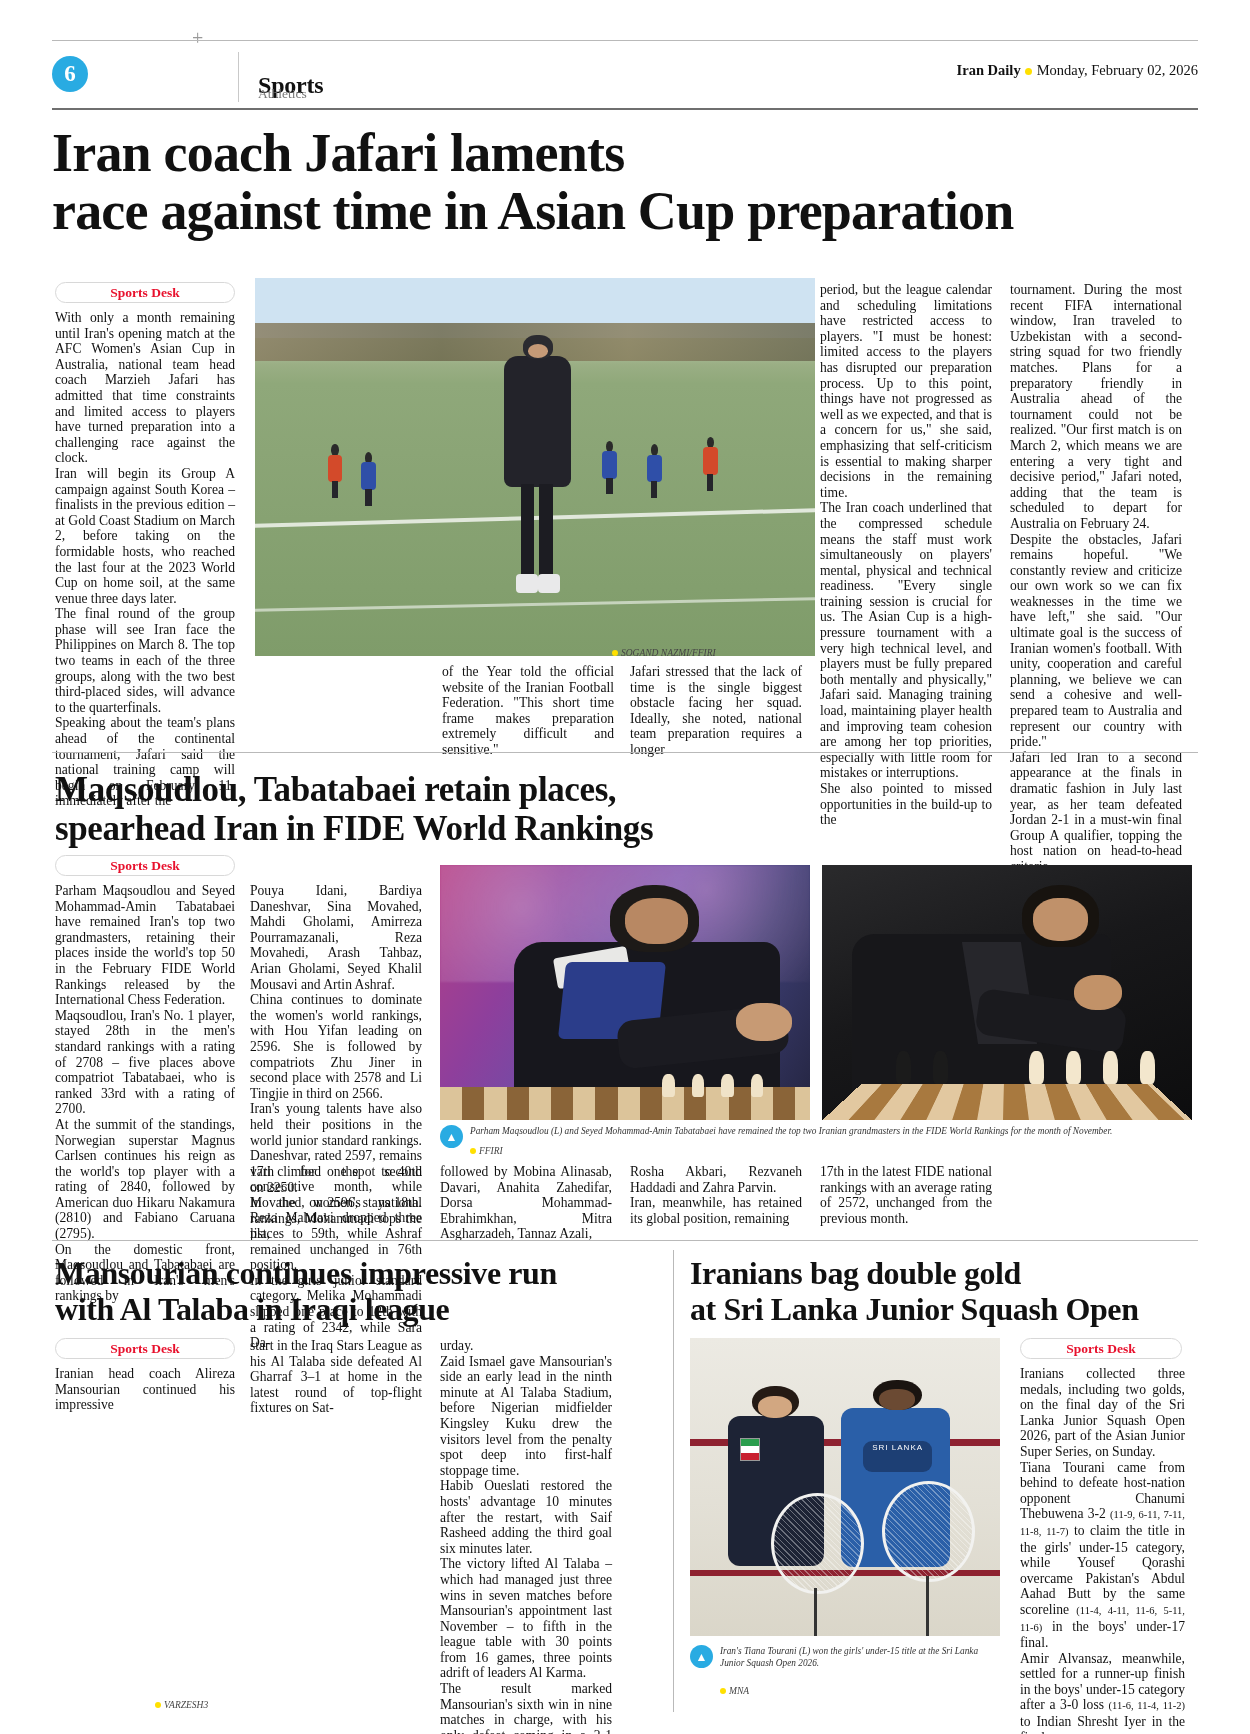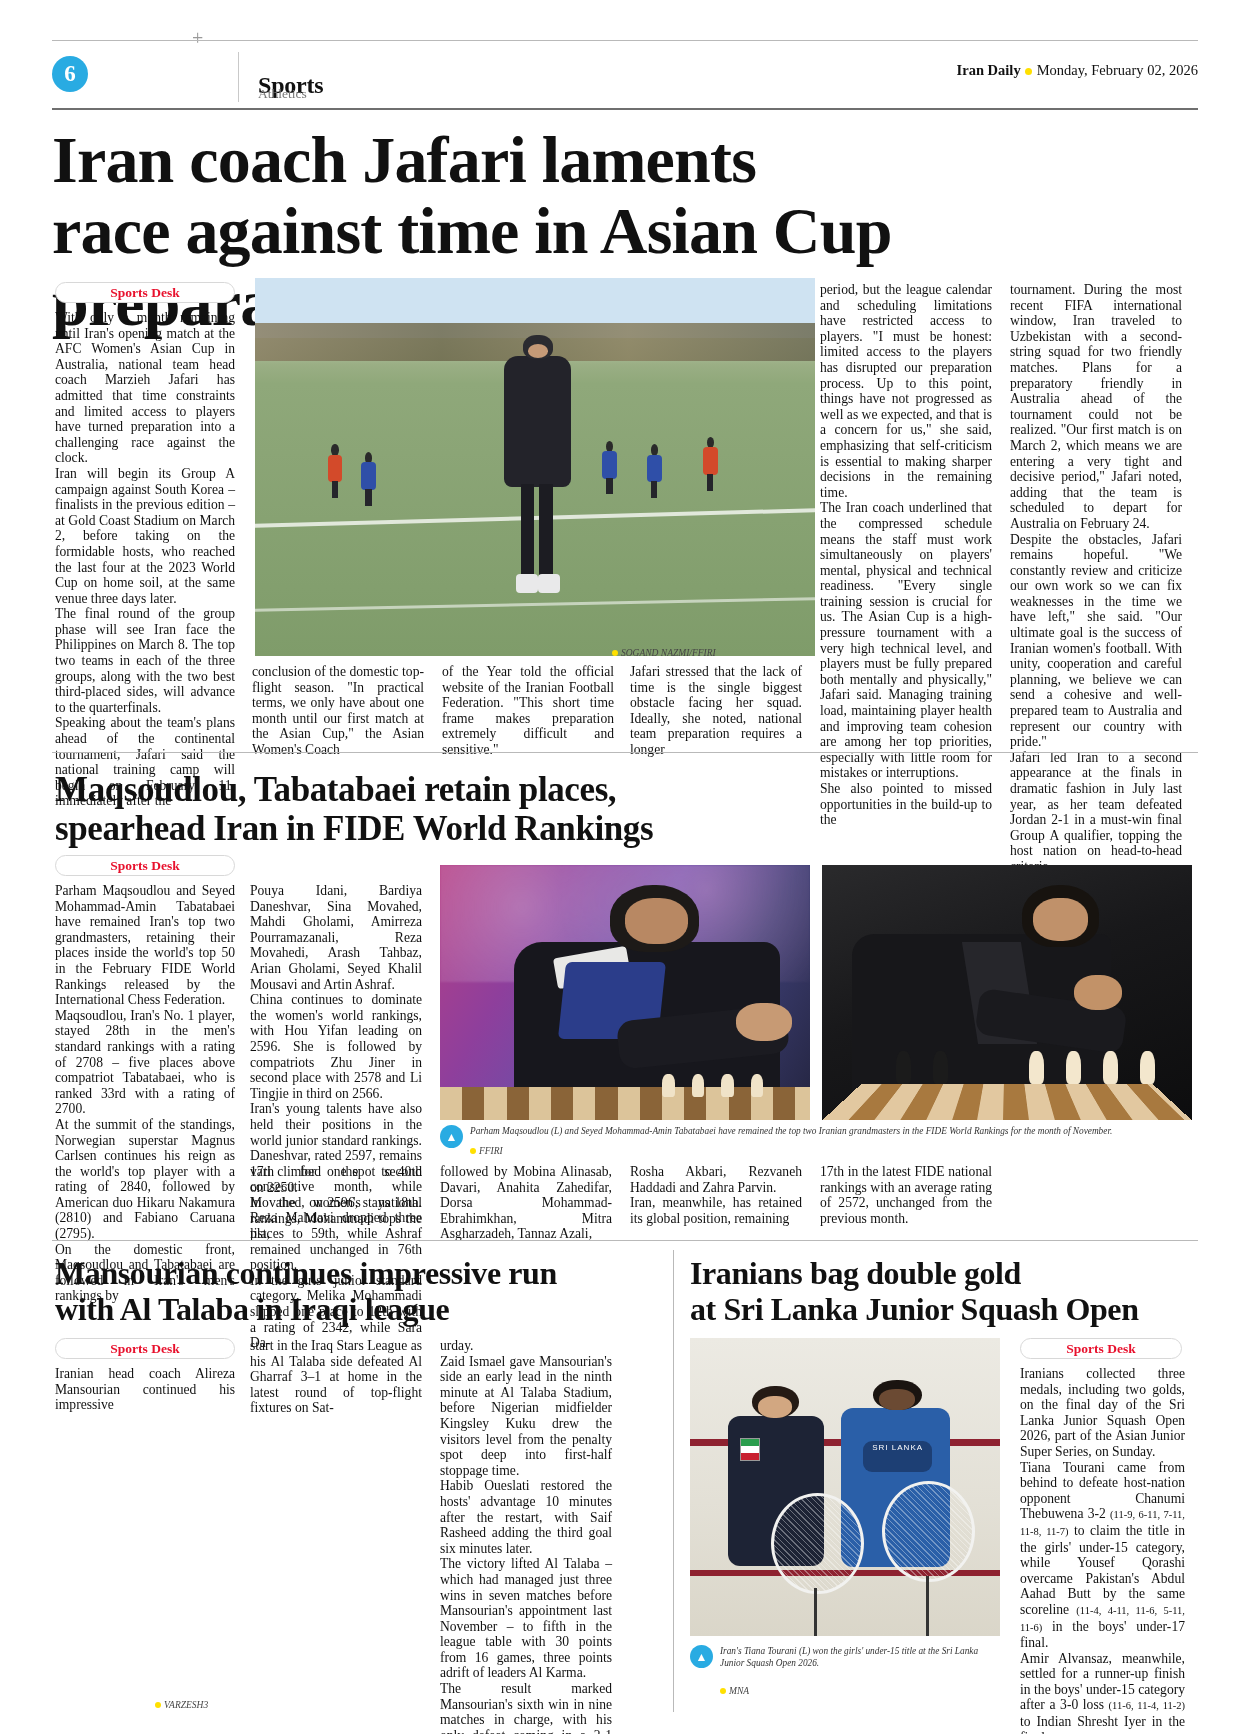--- a/index.html
+++ b/index.html
@@ -51,21 +51,21 @@
   .rule-top {
     position:absolute; left:52px; top:40px; width:1146px; height:1px; background:#b9b9b9;
   }
   .rule-under-mast {
     position:absolute; left:52px; top:108px; width:1146px; height:1.5px; background:#6f6f6f;
   }
 
   
   h1.main-head {
     position:absolute; left:52px; top:124px; width:1146px;
-    margin:0; font-size:66px; line-height:1.08; font-weight:bold;
+    margin:0; font-size:54px; line-height:1.08; font-weight:bold;
     letter-spacing:-0.8px;
     font-family:"Liberation Serif", serif;
   }
   h2.sub-head {
     margin:0; font-weight:bold; font-size:35px; line-height:1.12;
     letter-spacing:-0.4px;
   }
 
   
   .col {
@@ -258,23 +258,20 @@
       <div class="legL"></div>
         <div class="legR"></div>
       <div class="shoeL"></div>
         <div class="shoeR"></div>
     </div>
   </div>
   <div class="credit" style="left:612px; top:648px;">
     <span class="dot-yellow"></span><span>SOGAND NAZMI/FFIRI</span>
   </div>
 
-  <div class="col" style="left:252px; top:664px; width:172px;">
-    <p>conclusion of the domestic top-flight season. "In practical terms, we only have about one month until our first match at the Asian Cup," the Asian Women's Coach</p>
-  </div>
   <div class="col" style="left:442px; top:664px; width:172px;">
     <p>of the Year told the official website of the Iranian Football Federation. "This short time frame makes preparation extremely difficult and sensitive."</p>
   </div>
   <div class="col" style="left:630px; top:664px; width:172px;">
     <p>Jafari stressed that the lack of time is the single biggest obstacle facing her squad. Ideally, she noted, national team preparation requires a longer</p>
   </div>
 
   <div class="col" style="left:820px; top:282px; width:172px;">
     <p>
         <span style="display: block; text-indent: 0px;">period, but the league calendar and scheduling limitations have restricted access to players. "I must be honest: limited access to the players has disrupted our preparation process. Up to this point, things have not progressed as well as we expected, and that is a concern for us," she said, emphasizing that self-criticism is essential to making sharper decisions in the remaining time.</span>

